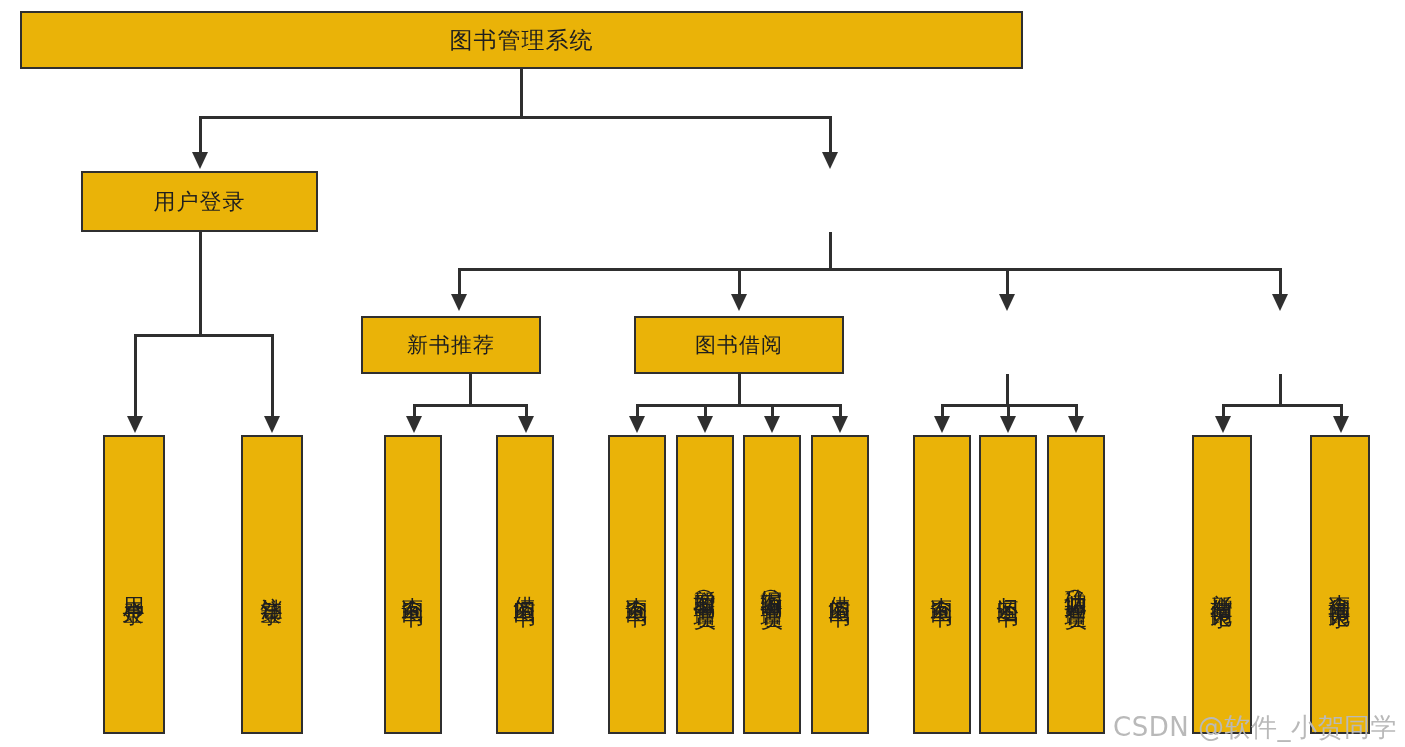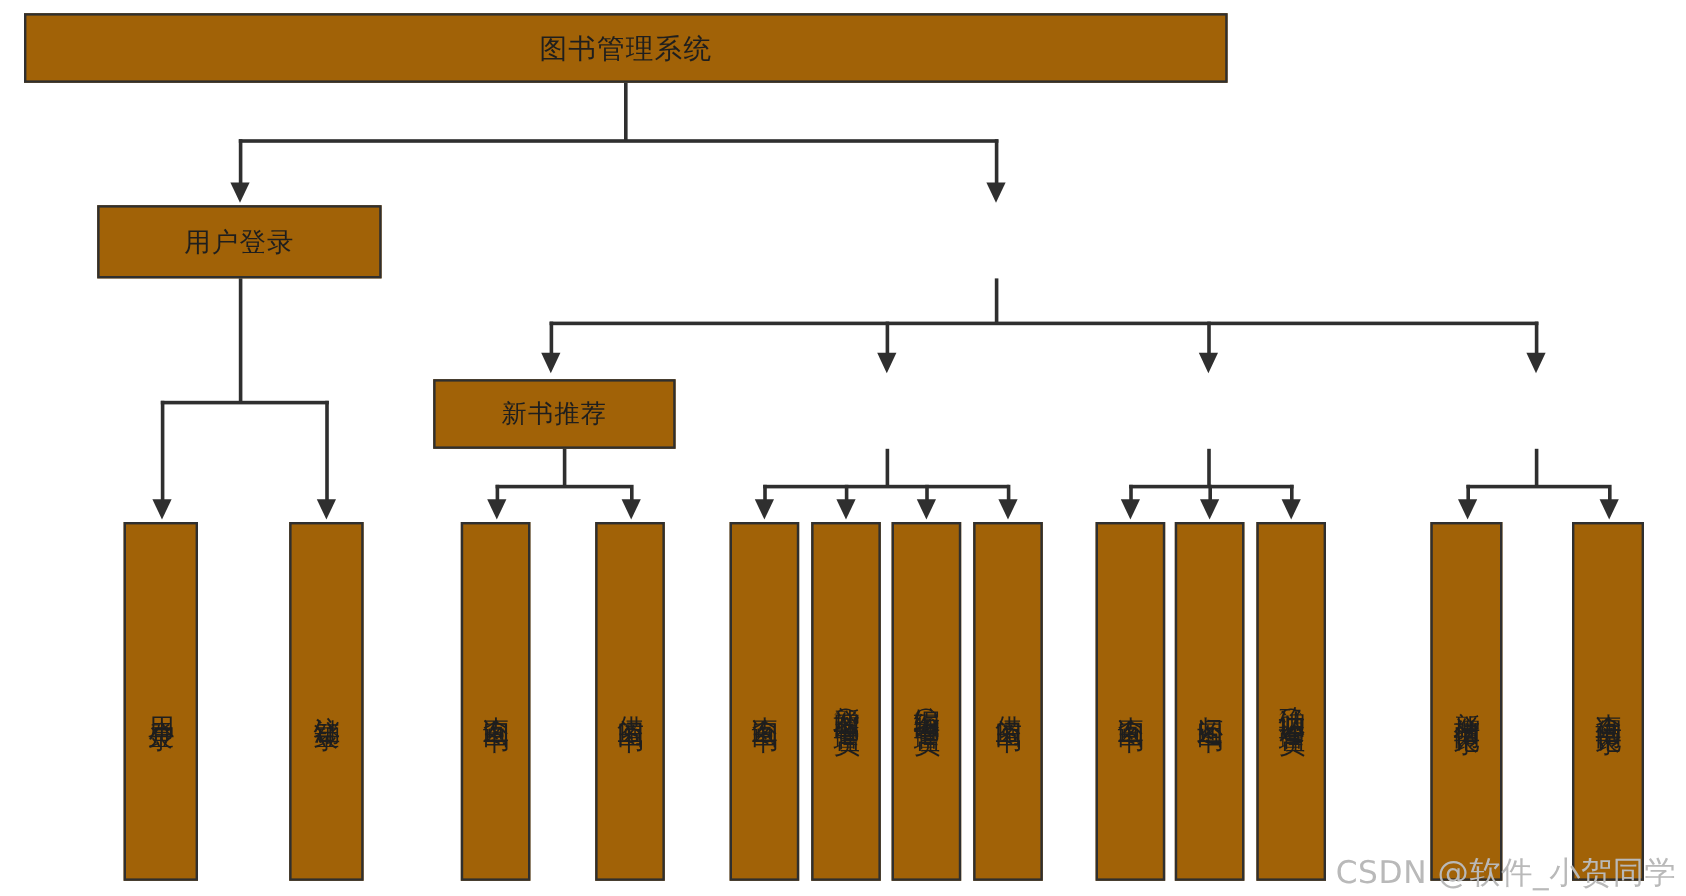--- a/index.html
+++ b/index.html
@@ -12,21 +12,21 @@
     position:relative;
     width:1405px;
     height:747px;
     background:#ffffff;
     overflow:hidden;
   }
   
   .node{
     position:absolute;
     box-sizing:border-box;
-    background:#a16207;
+    background:#eab308;
     border:2.5px solid #2f2f2f;
     display:flex;
     align-items:center;
     justify-content:center;
     text-align:center;
     color:#1e1e1e;
     letter-spacing:1px;
   }
   .node.root{
     font-size:23px;
@@ -119,24 +119,27 @@
 
   <div class="vline" style="left:738px;top:268px;height:28px;"></div>
   <div class="arrow" style="left:731px;top:294px;"></div>
 
   <div class="vline" style="left:1006px;top:268px;height:28px;"></div>
   <div class="arrow" style="left:999px;top:294px;"></div>
 
   <div class="vline" style="left:1279px;top:268px;height:28px;"></div>
   <div class="arrow" style="left:1272px;top:294px;"></div>
 
-  <div class="node lvl3" style="left:361px;top:316px;width:202px;height:58px;">
+  <div class="node lvl3" style="left:361px;top:316px;width:180px;height:58px;">
     <span>新书推荐</span>
   </div>
 
+  <div class="node lvl3" style="left:634px;top:316px;width:210px;height:58px;">
+    <span>图书借阅</span>
+  </div>
 
 
 
   <div class="vline" style="left:469px;top:374px;height:32px;"></div>
   <div class="hline" style="left:413px;top:404px;width:112px;"></div>
   <div class="vline" style="left:413px;top:404px;height:14px;"></div>
   <div class="arrow" style="left:406px;top:416px;"></div>
   <div class="vline" style="left:525px;top:404px;height:14px;"></div>
   <div class="arrow" style="left:518px;top:416px;"></div>
 

